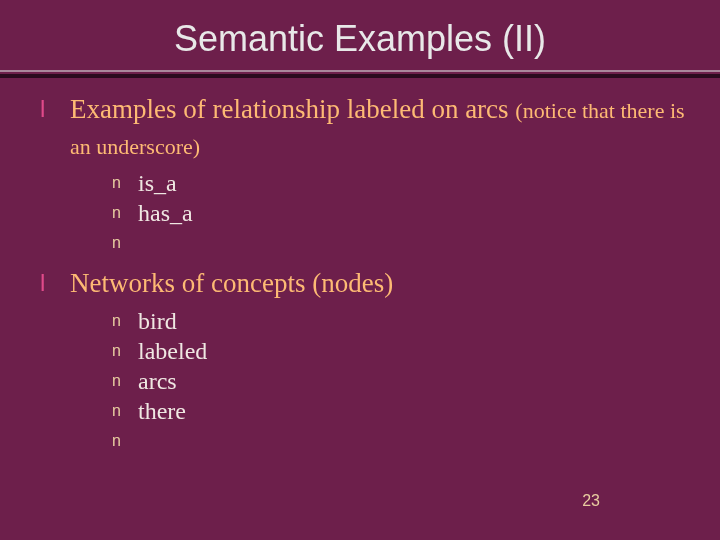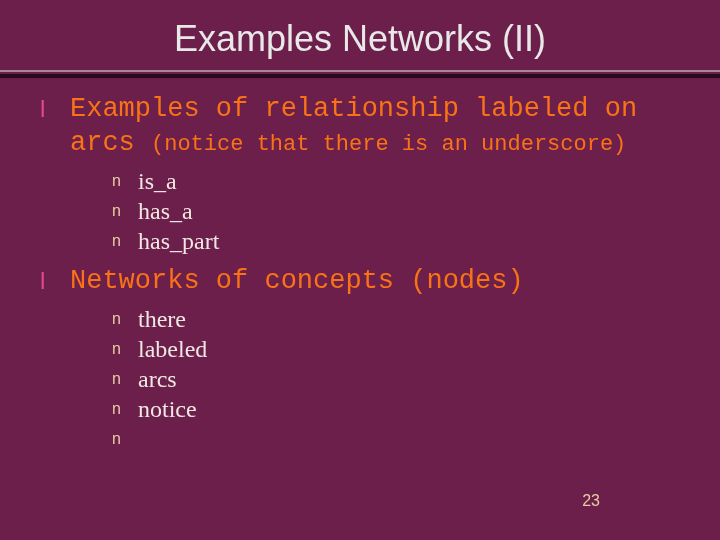--- a/index.html
+++ b/index.html
@@ -54,24 +54,24 @@
     color: #e04a8a;
     font-family: Arial, sans-serif;
     font-size: 24px;
     width: 30px;
     flex: 0 0 30px;
     line-height: 34px;
     text-align: left;
   }
   .top-text {
     flex: 1;
-    font-family: Liberation Mono, monospace;
+    font-family: Liberation Serif, serif;
     font-size: 27px;
     line-height: 34px;
-    color: #f97316;
+    color: #fdba74;
   }
   .top-text .small {
     font-size: 22px;
   }
   .sublist {
     padding-left: 72px;
     margin-top: 2px;
     margin-bottom: 8px;
   }
   .sub-item {
@@ -101,21 +101,21 @@
     font-family: Arial, sans-serif;
     font-size: 16px;
     margin-top: 12px;
   }
 </style>
 </head>
 <body>
 
 <div class="slide">
 
-  <div class="title">Examples Networks (II)</div>
+  <div class="title">Semantic Examples (II)</div>
 
   <div class="rule-stack">
     <div class="rule-light"></div>
     <div class="rule-dark"></div>
   </div>
 
   <div class="content">
 
     <div class="top-item">
       <div class="bullet-l">l</div>
@@ -127,46 +127,45 @@
       <div class="sub-item">
         <div class="bullet-n">n</div>
         <div class="sub-text">is_a</div>
       </div>
       <div class="sub-item">
         <div class="bullet-n">n</div>
         <div class="sub-text">has_a</div>
       </div>
       <div class="sub-item">
         <div class="bullet-n">n</div>
-        <div class="sub-text">has_part</div>
       </div>
     </div>
 
     <div class="top-item">
       <div class="bullet-l">l</div>
       <div class="top-text">
         <span>Networks of concepts (nodes)</span><span class="small"></span>
       </div>
     </div>
     <div class="sublist">
       <div class="sub-item">
         <div class="bullet-n">n</div>
-        <div class="sub-text">there</div>
+        <div class="sub-text">bird</div>
       </div>
       <div class="sub-item">
         <div class="bullet-n">n</div>
         <div class="sub-text">labeled</div>
       </div>
       <div class="sub-item">
         <div class="bullet-n">n</div>
         <div class="sub-text">arcs</div>
       </div>
       <div class="sub-item">
         <div class="bullet-n">n</div>
-        <div class="sub-text">notice</div>
+        <div class="sub-text">there</div>
       </div>
       <div class="sub-item">
         <div class="bullet-n">n</div>
       </div>
     </div>
 
   </div>
 
   <div class="pagenum">23</div>
 

